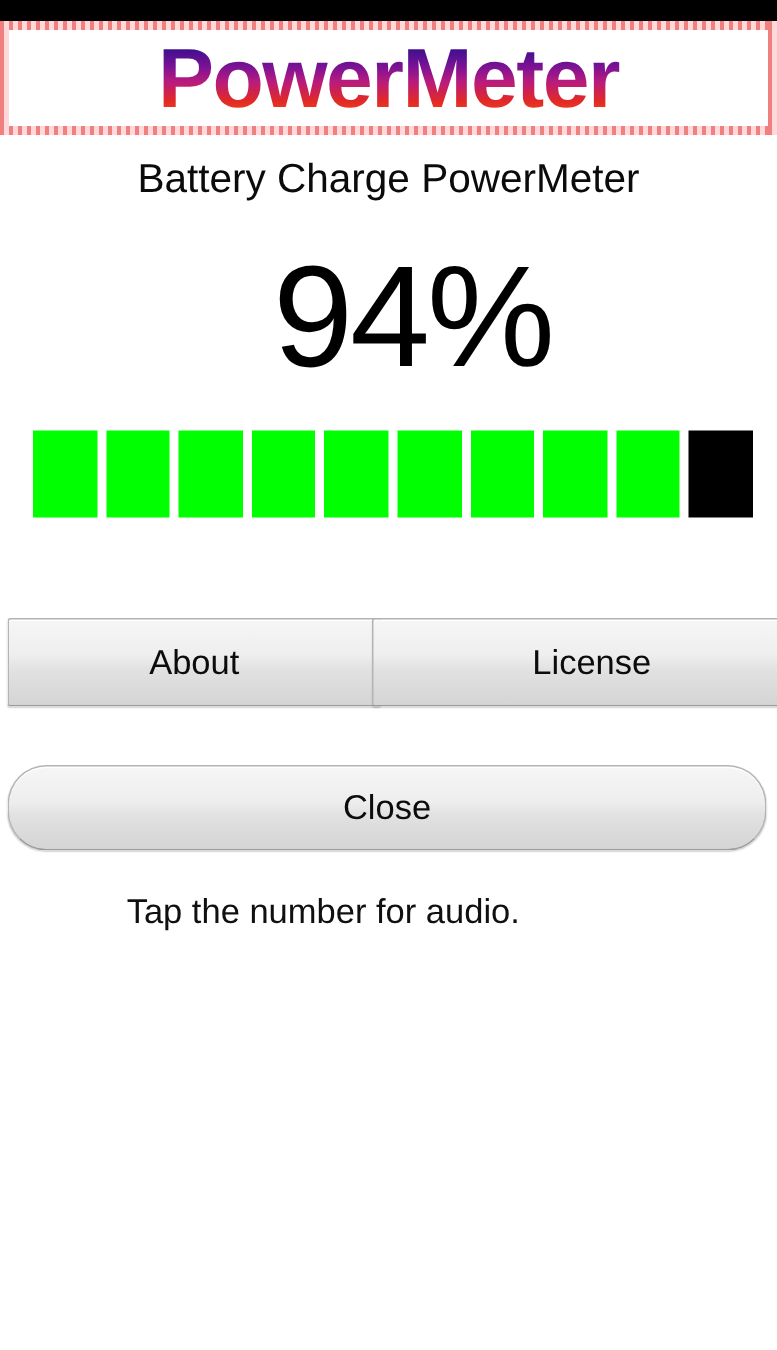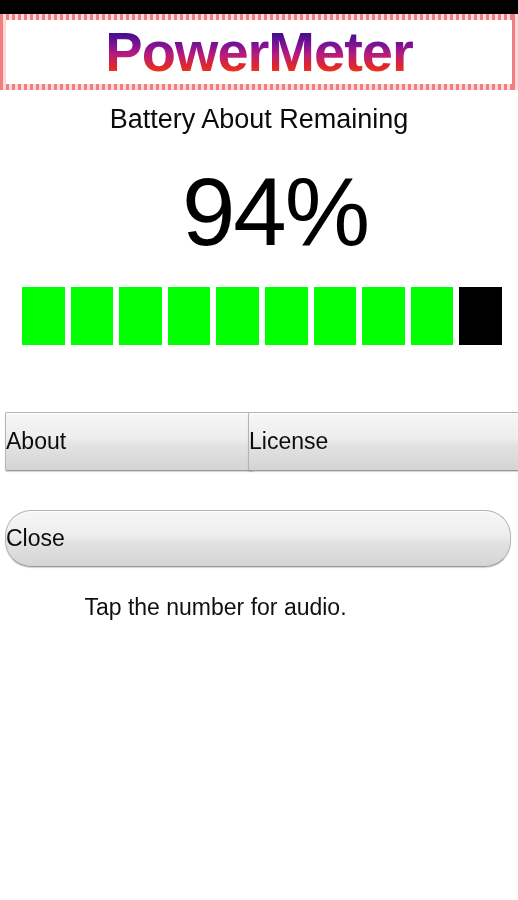--- a/index.html
+++ b/index.html
@@ -134,20 +134,21 @@
         #d4d4d4 100%);
     border: 1px solid #b4b4b4;
     border-bottom-color: #9a9a9a;
     border-radius: 2px;
     box-shadow: 0 1px 1px rgba(0,0,0,0.18), inset 0 1px 0 #ffffff;
     color: #0c0c0c;
     font-size: 23px;
     font-family: "Liberation Sans", sans-serif;
     display: flex;
     align-items: center;
+    justify-content: center;
     cursor: pointer;
     user-select: none;
   }
   #about-button   { left: 5px;   top: 412px; width: 249px; height: 59px; }
   #license-button { left: 248px; top: 412px; width: 293px; height: 59px; }
   #close-button   { left: 5px;   top: 510px; width: 506px; height: 57px; border-radius: 26px; }
 
   #hint-text {
     position: absolute;
     left: 0;
@@ -164,21 +165,21 @@
 <div id="status-bar"></div>
 
 <div id="header-banner">
   <div id="header-frame-top"></div>
   <div id="header-frame-bottom"></div>
   <div id="header-frame-left"></div>
   <div id="header-frame-right"></div>
   <div id="app-title">PowerMeter</div>
 </div>
 
-<div id="battery-label">Battery About Remaining</div>
+<div id="battery-label">Battery Charge PowerMeter</div>
 
 <div id="percent-value">94%</div>
 
 <div id="battery-bar">
     <div class="battery-seg seg-on" style="background: rgb(0, 255, 0);"></div>
     <div class="battery-seg seg-on" style="background: rgb(0, 255, 0);"></div>
     <div class="battery-seg seg-on" style="background: rgb(0, 255, 0);"></div>
     <div class="battery-seg seg-on" style="background: rgb(0, 255, 0);"></div>
     <div class="battery-seg seg-on" style="background: rgb(0, 255, 0);"></div>
     <div class="battery-seg seg-on" style="background: rgb(0, 255, 0);"></div>

